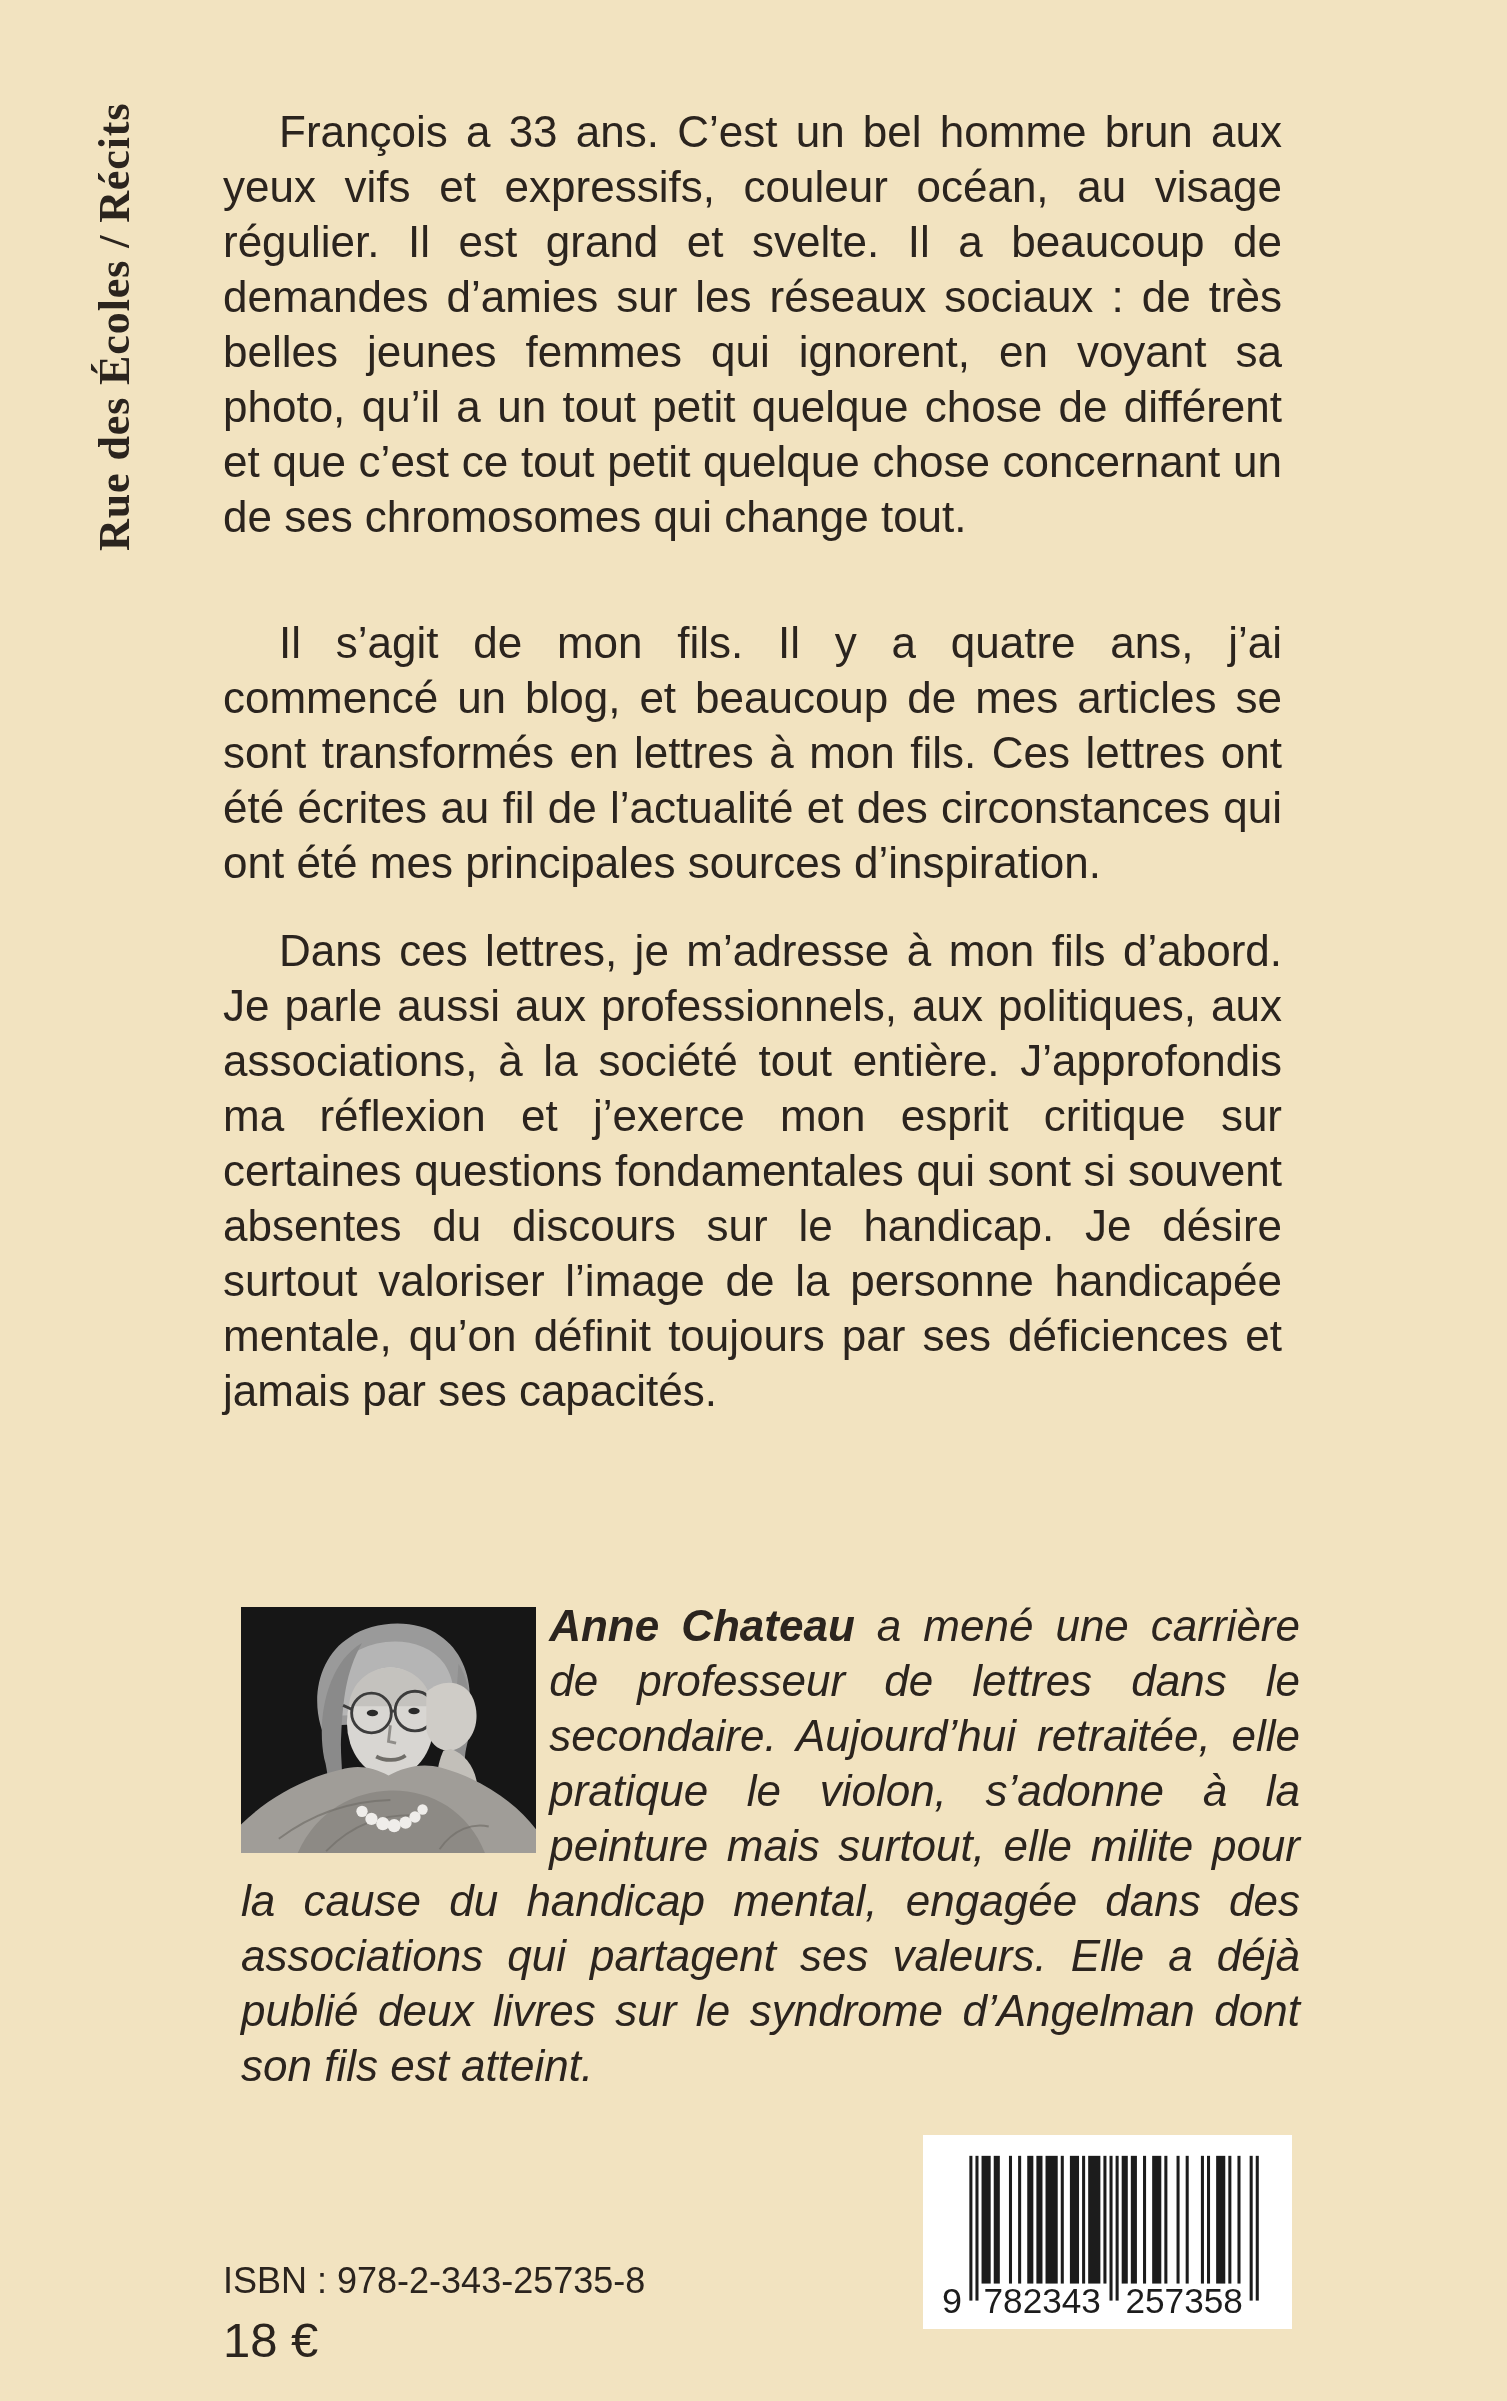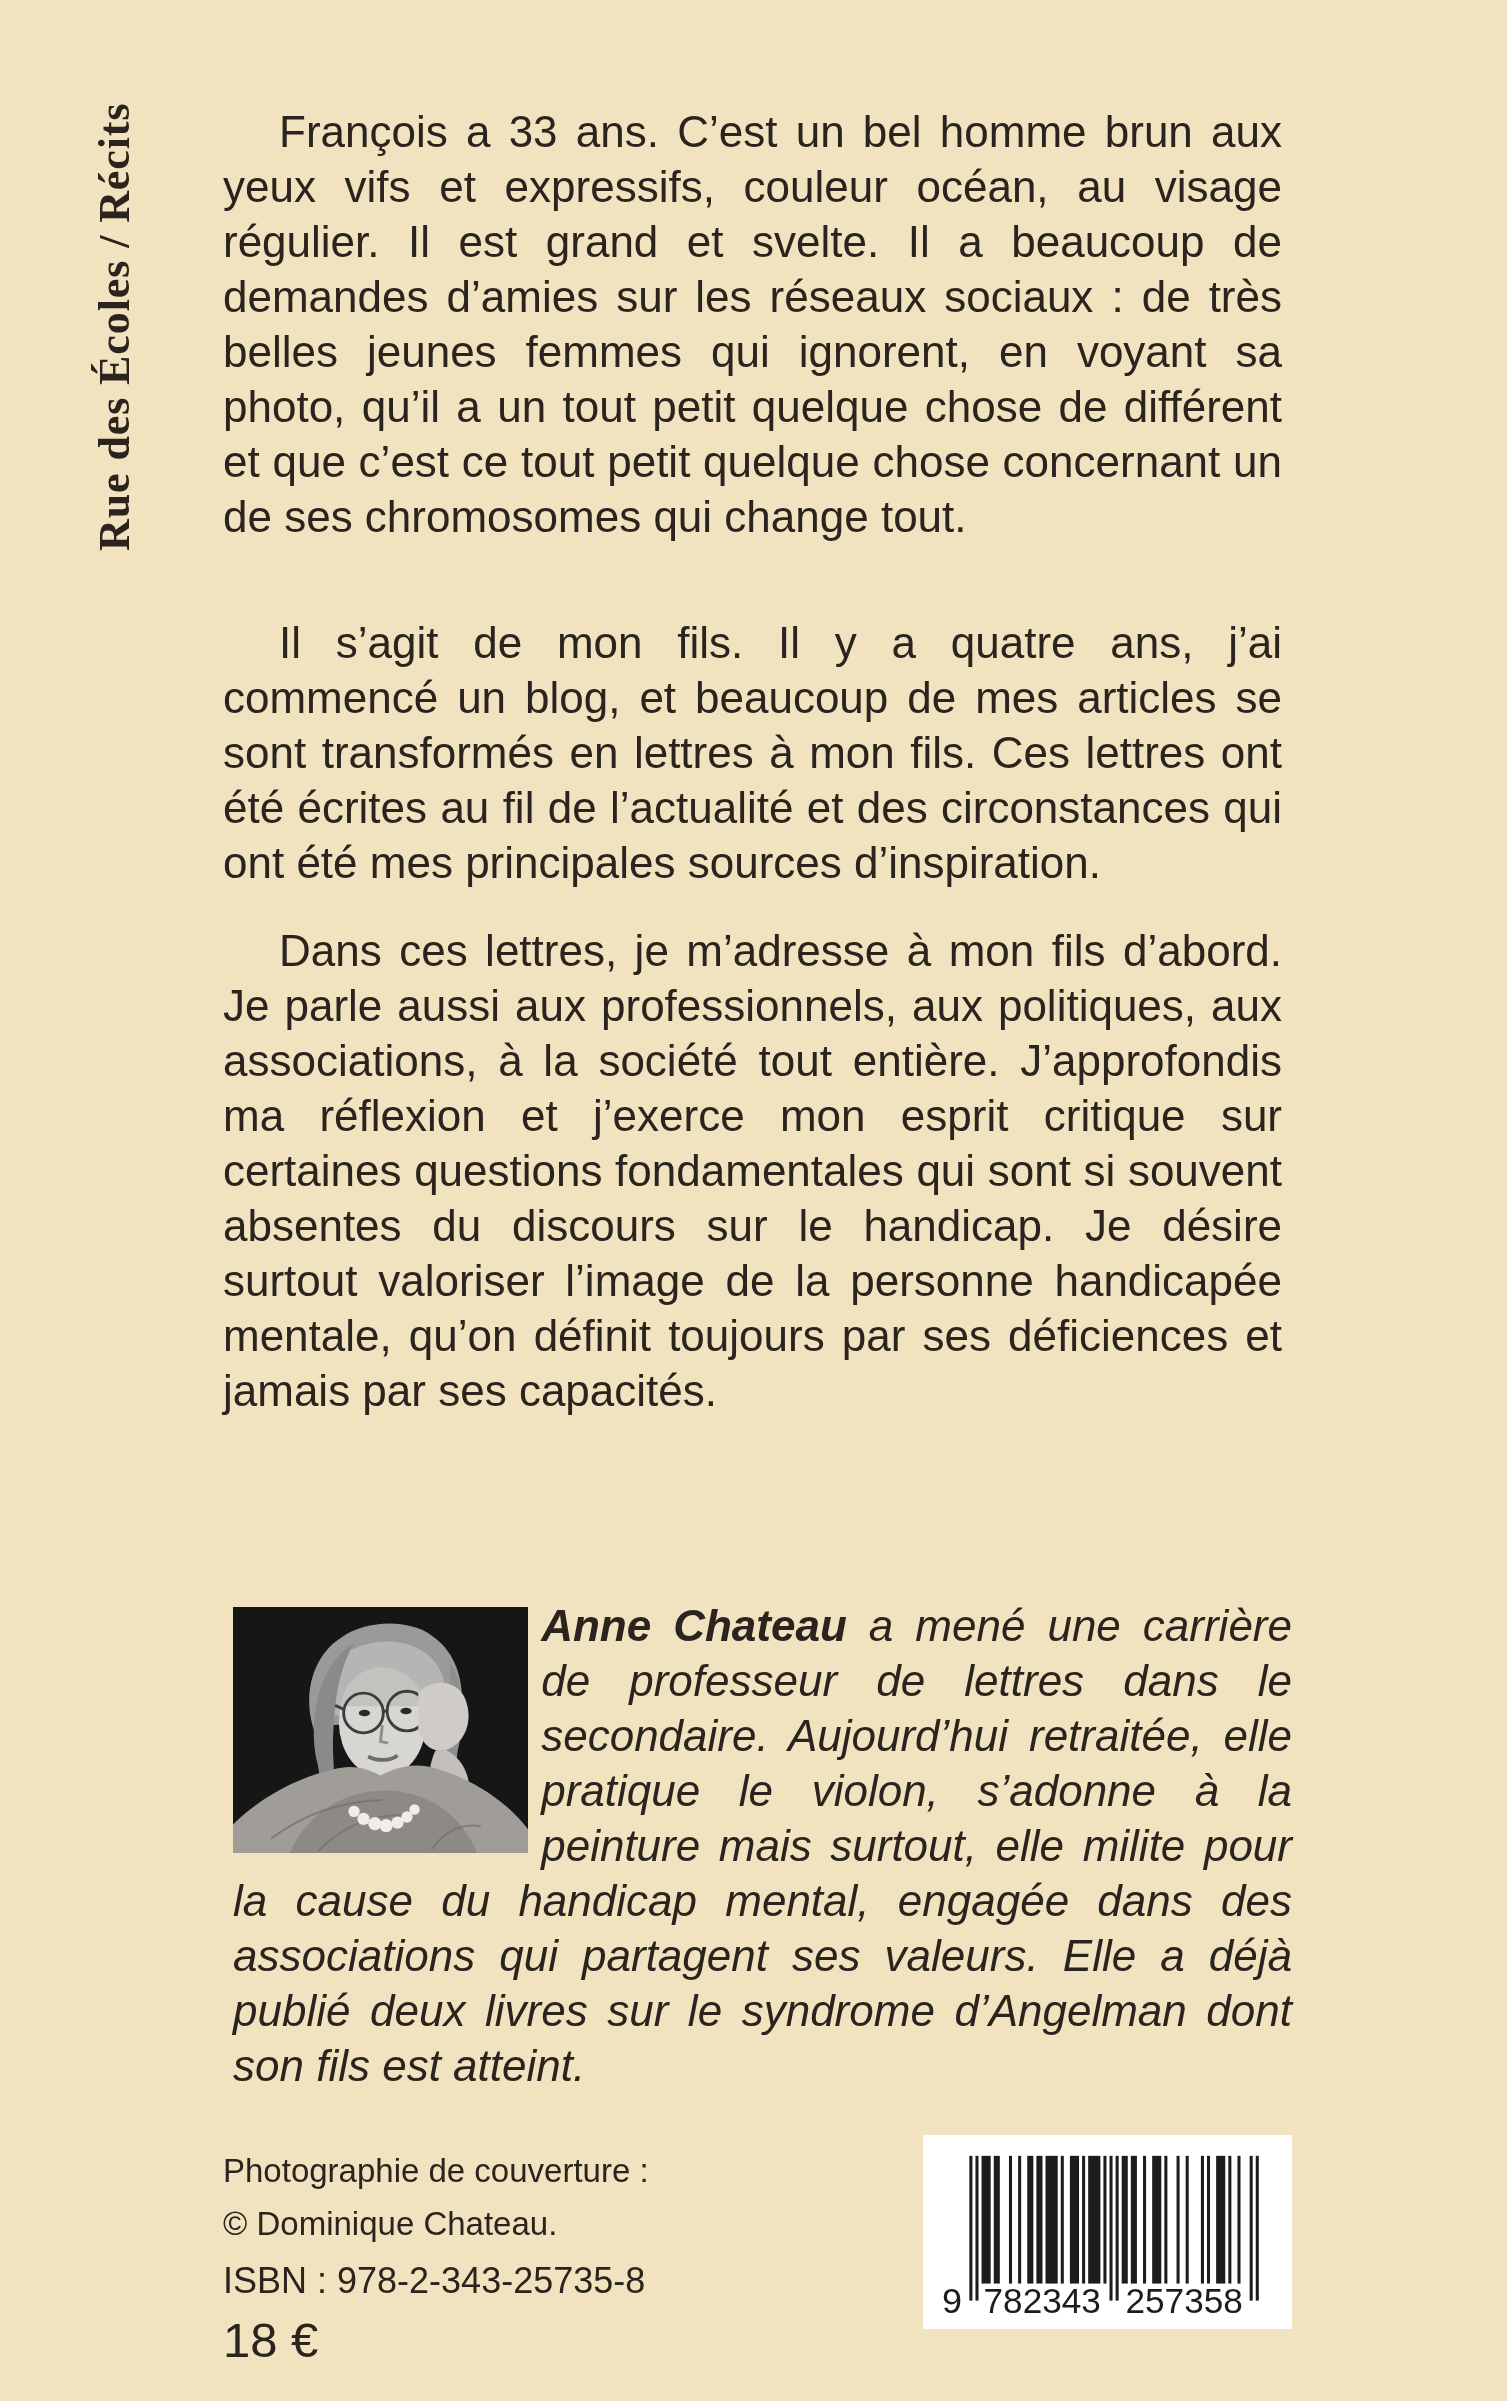--- a/index.html
+++ b/index.html
@@ -32,21 +32,21 @@
     font-size:44px;
     line-height:55px;
     text-align:justify;
   }
   .blurb p{margin:0;text-indent:56px;}
   .blurb p.p1{margin-bottom:71px;}
   .blurb p.p2{margin-bottom:33px;}
   
   .author{
     position:absolute;
-    left:233px;top:1598px;
+    left:241px;top:1598px;
     width:1059px;
     font-size:44px;
     line-height:55px;
     font-style:italic;
     text-align:justify;
   }
   .author-photo{
     float:left;
     width:295px;height:246px;
     margin:8.5px 13.2px 5.7px 0;
@@ -138,24 +138,20 @@
         <circle cx="150" cy="229" r="7" fill="#efedea"></circle>
         <circle cx="162" cy="231" r="7" fill="#efedea"></circle>
         <circle cx="174" cy="228" r="6.5" fill="#efedea"></circle>
         <circle cx="184" cy="222" r="6" fill="#efedea"></circle>
         <circle cx="192" cy="214" r="5.5" fill="#efedea"></circle>
       </svg>
     </div>
     <p style="margin:0"><span class="author-name">Anne Chateau</span><span> a mené une carrière de professeur de lettres dans le secondaire. Aujourd’hui retraitée, elle pratique le violon, s’adonne à la peinture mais surtout, elle milite pour la cause du handicap mental, engagée dans des associations qui partagent ses valeurs. Elle a déjà publié deux livres sur le syndrome d’Angelman dont son fils est atteint.</span></p>
   </div>
 
-  <div class="credit">
-    <div>Photographie de couverture :</div>
-    <div>© Dominique Chateau.</div>
-  </div>
 
   <div class="isbn">ISBN : 978-2-343-25735-8</div>
 
   <div class="price">18 €</div>
 
   <div class="barcode-box" style="background-color: rgb(255, 255, 255);">
     <svg viewBox="0 0 390 205">
       <g id="barcode-bars">
           <rect x="49.00" y="22" width="3.22" height="153"></rect>
           <rect x="55.44" y="22" width="3.22" height="153"></rect>

